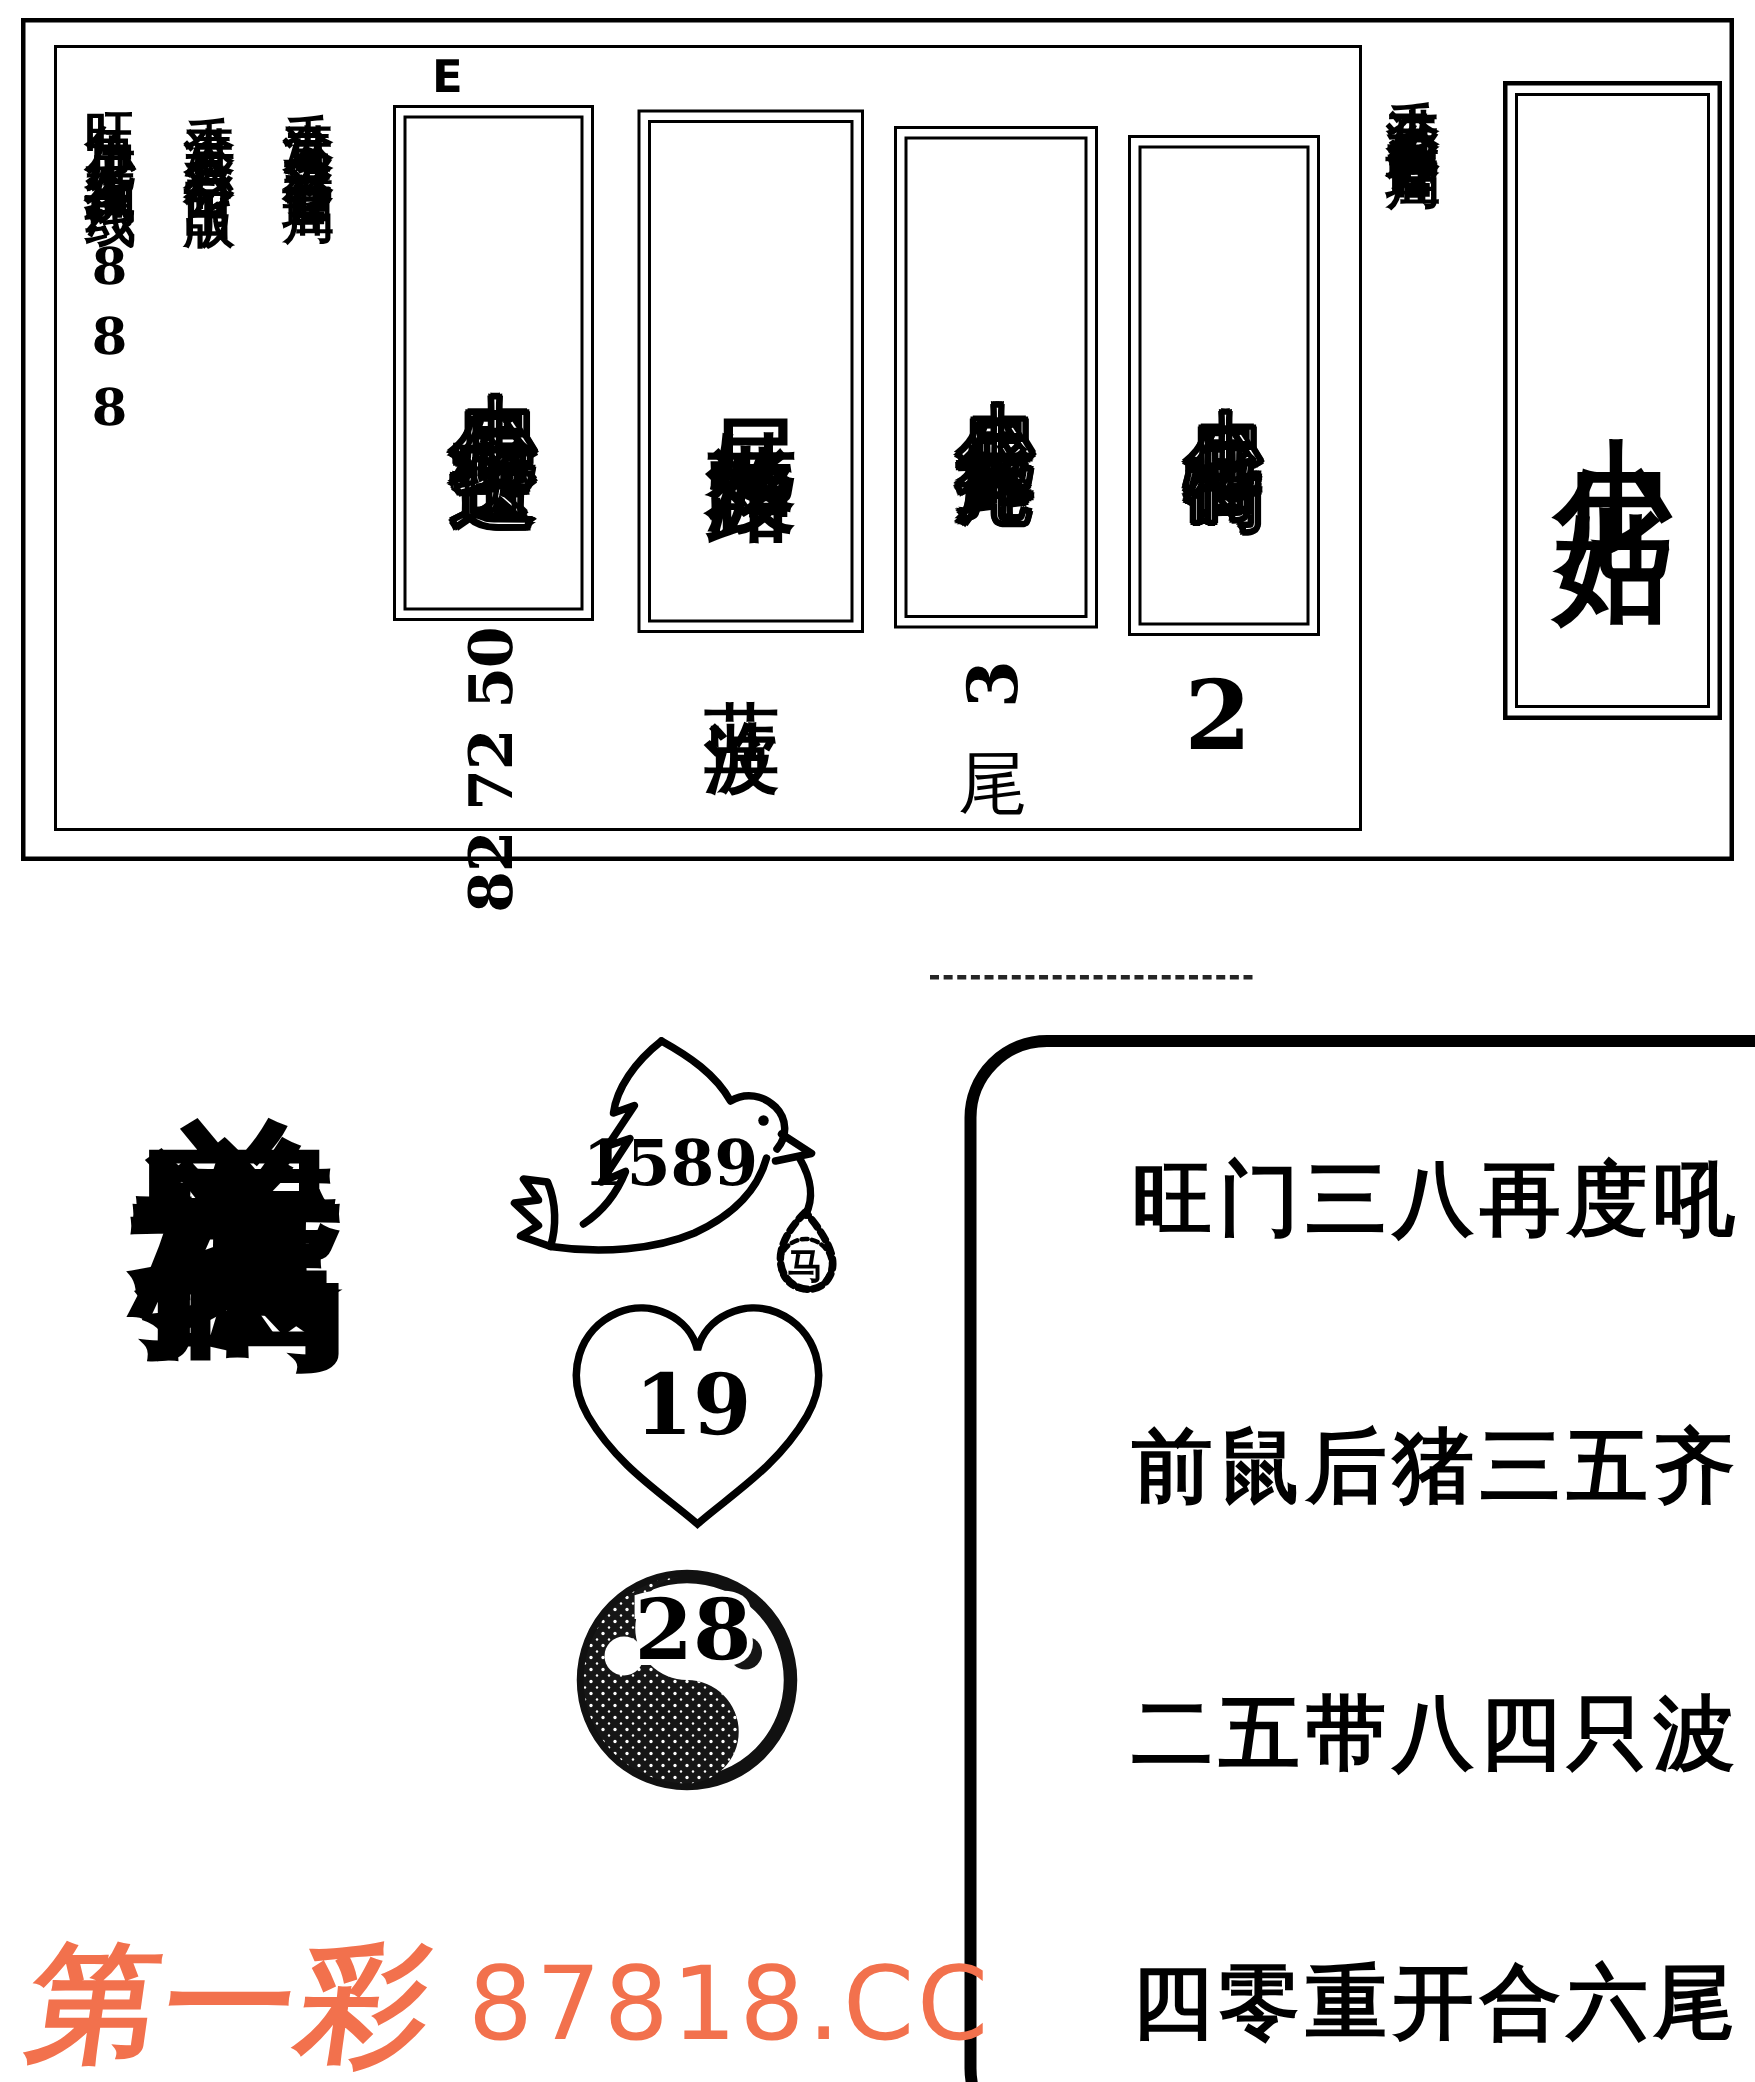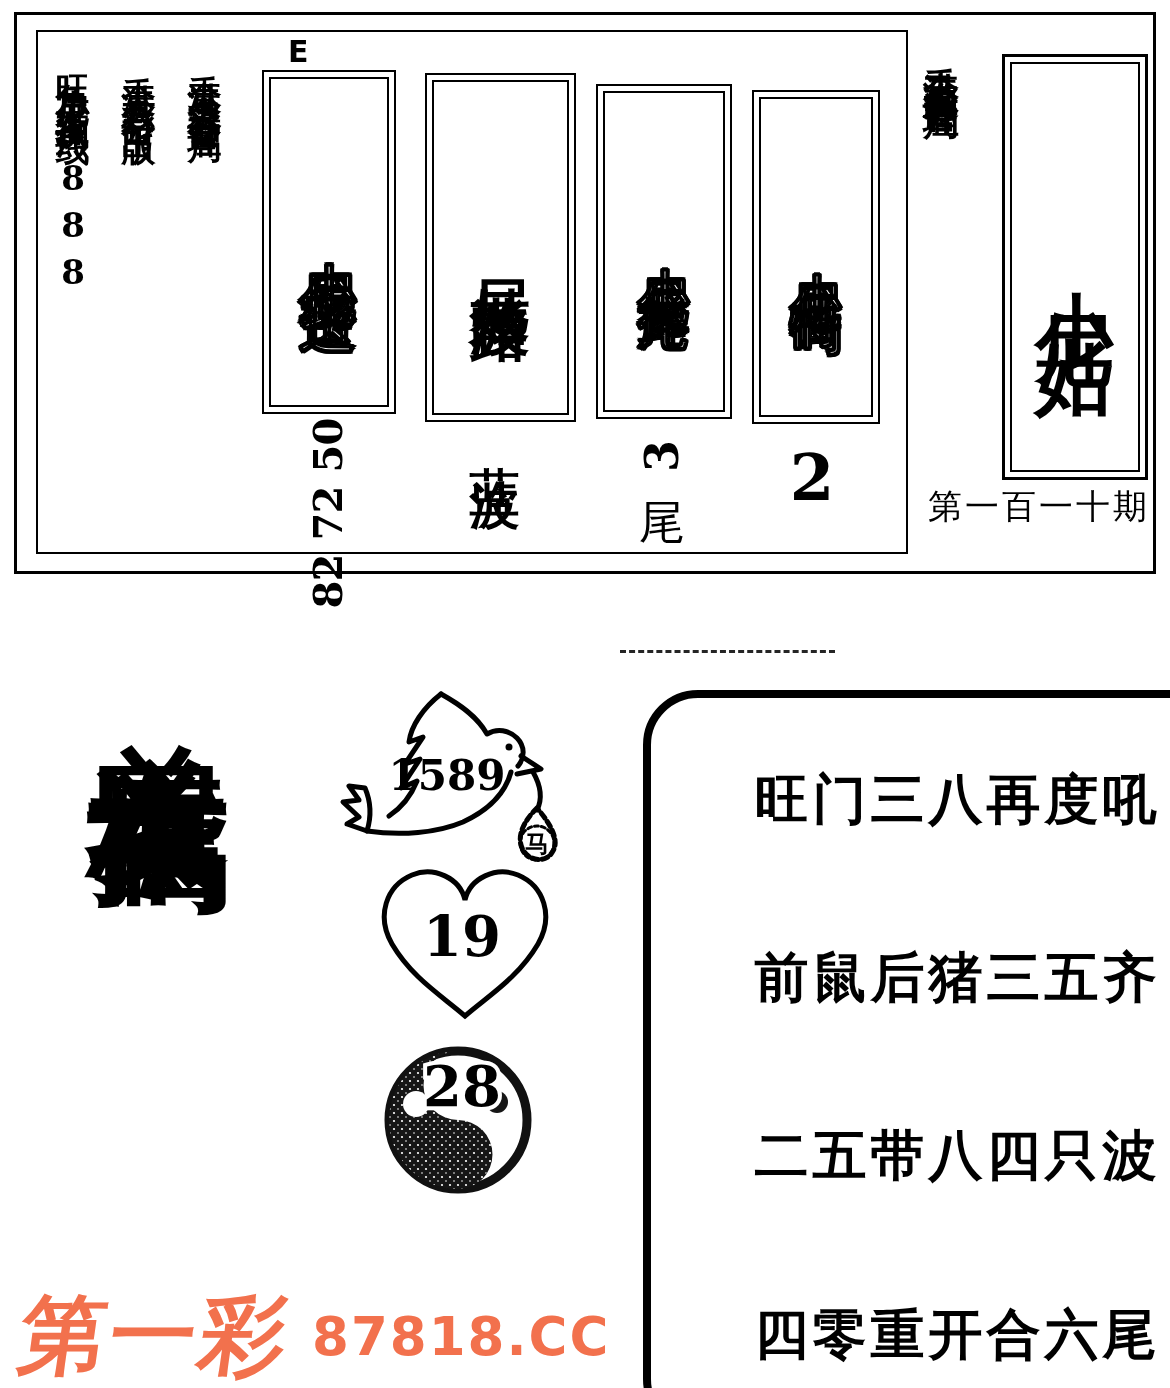--- a/index.html
+++ b/index.html
@@ -61,21 +61,21 @@
   .dotted-line{left:620px;top:650px;width:215px;height:0;border-top:3px dashed #000;opacity:.85;}
   .poem-box{left:643px;top:690px;width:489px;height:594px;border:8px solid #000;border-radius:55px;
         z-index:4;display:flex;flex-direction:column;justify-content:space-between;
         padding:72px 30px 62px 62px;box-sizing:content-box;}
   .poem-line{font-size:54px;font-weight:700;letter-spacing:4px;text-align:center;line-height:1.1;
         font-family:"DejaVu Serif","Liberation Serif",serif;}
   
   .watermark{left:20px;top:1278px;z-index:5;display:flex;align-items:center;gap:22px;
         font-family:"DejaVu Sans","Liberation Sans",sans-serif;color:#f2714d;white-space:nowrap;}
   .wm-cn{font-size:86px;font-weight:900;transform:skewX(-8deg);letter-spacing:4px;}
-  .wm-url{font-size:53px;font-weight:700;letter-spacing:2px;}
+  .wm-url{font-size:68px;font-weight:400;letter-spacing:2px;}
   svg text{font-family:"DejaVu Serif","Liberation Serif",serif;}
 </style>
 </head>
 <body>
 
 <div class="page">
 
   <div class="abs frame-outer"></div>
   <div class="abs frame-inner"></div>
 
@@ -113,21 +113,20 @@
     <div class="vtitle outline-text">小尼特码</div>
   </div>
   <div class="abs tema-val">2</div>
 
   <div class="abs vcol col-issuer">香港马会彩券管理局:</div>
   <div class="abs masthead-box">
     <div class="masthead-inner">
       <div class="masthead-title">小尼姑</div>
     </div>
   </div>
-  <div class="abs issue">第一百一十期</div>
 
   <div class="abs big-title">曾道女指碼</div>
 
   <svg class="abs dove-svg" width="255" height="195" viewBox="0 0 255 195">
     <g fill="none" stroke="#000" stroke-width="5" stroke-linejoin="round" stroke-linecap="round">
       <path d="M106,14 C88,28 76,46 74,62 L88,57 L70,84 L85,79 L66,108 L82,101 C76,116 66,128 54,136"></path>
       <path d="M106,14 C124,24 142,36 152,54 C162,48 174,50 182,58 C190,66 190,78 183,86"></path>
       <path d="M186,76 L206,89 L182,94"></path>
       <path d="M176,92 C170,114 154,130 128,142 C102,153 66,156 32,151"></path>
       <path d="M32,151 L12,144 L24,137 L8,122 L24,120 L14,106 L30,108 C36,122 36,138 32,151"></path>

